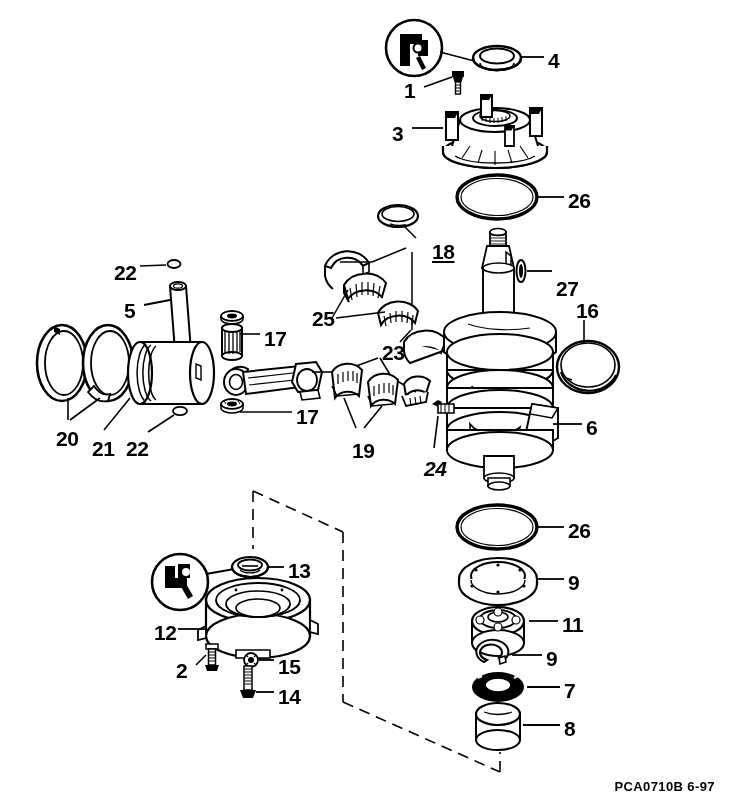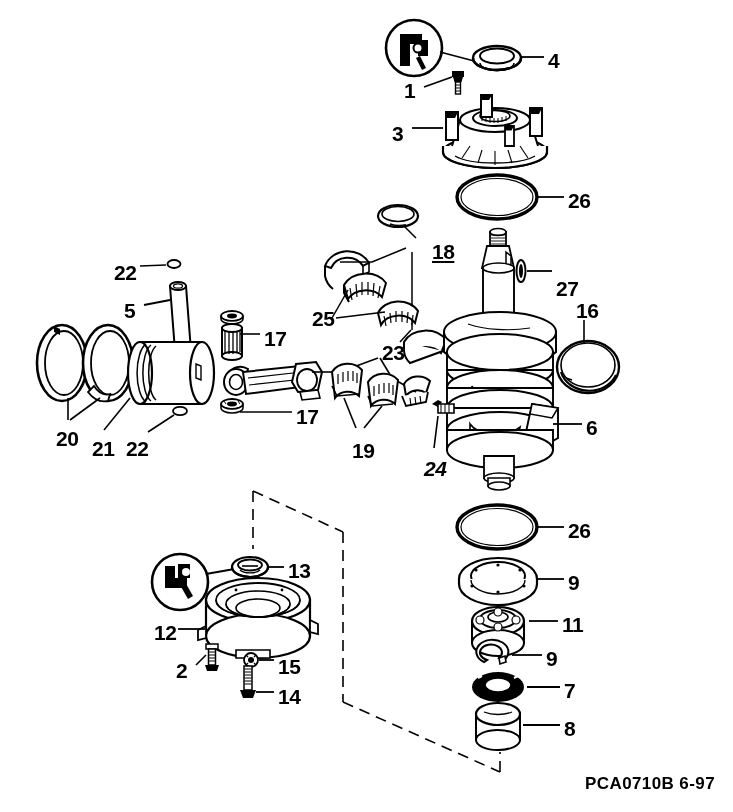--- a/index.html
+++ b/index.html
@@ -17,21 +17,21 @@
     font-size:21px;
     color:#000;
     line-height:1;
     white-space:nowrap;
     letter-spacing:-0.5px;
   }
   #footer{
     position:absolute;
     right:18px;bottom:18px;
     font-family:"Liberation Sans", sans-serif;
-    font-size:17px;
+    font-size:13px;
     font-weight:bold;
     color:#000;
     letter-spacing:0.4px;
     white-space:nowrap;
   }
 </style>
 </head>
 <body>
 
 <div id="stage">

